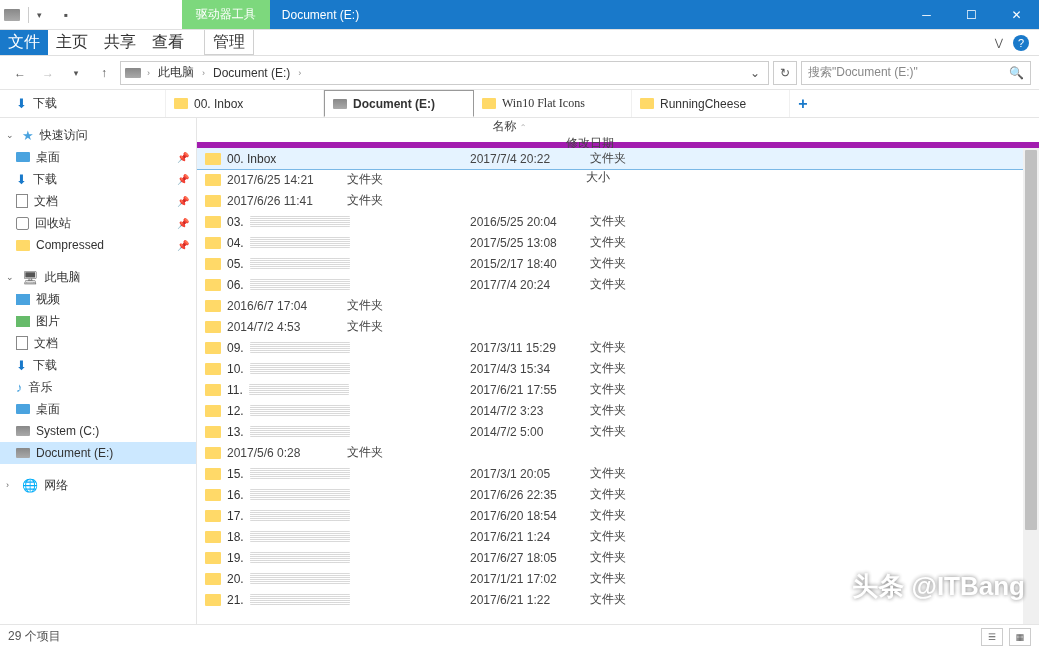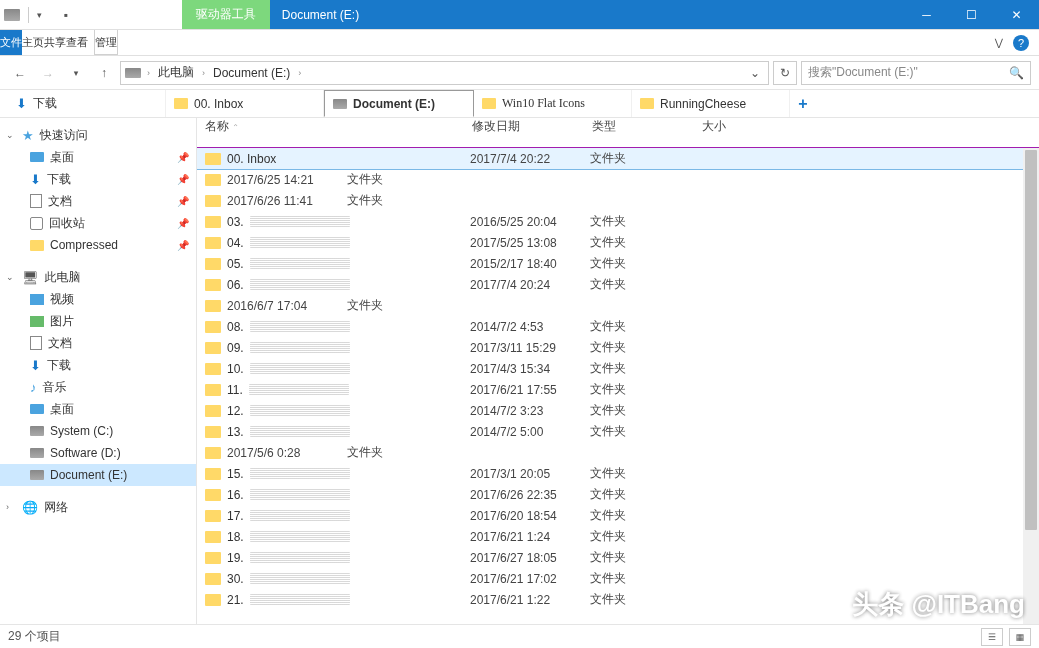--- a/index.html
+++ b/index.html
@@ -11,21 +11,21 @@
 .title-left .drive-icon { width: 16px; height: 12px; background: linear-gradient(#888,#aaa); border-radius: 1px; }
 .title-left .divider { width: 1px; height: 16px; background: #ccc; margin: 0 4px; }
 .title-left .chev { font-size: 9px; color: #555; }
 .tool-tab { background: #7dd87d; color: #fff; padding: 0 14px; display: flex; align-items: center; font-size: 12px; margin-left: 110px; }
 .title-text { background: #1979ca; color: #fff; flex: 1; display: flex; align-items: center; padding: 0 12px; font-size: 12px; }
 .win-controls { display: flex; background: #1979ca; }
 .win-btn { width: 45px; display: flex; align-items: center; justify-content: center; color: #fff; font-size: 12px; }
 
 
 .ribbon { height: 26px; background: #fff; display: flex; align-items: stretch; border-bottom: 1px solid #e0e0e0; }
-.ribbon-tab { padding: 0 0; display: flex; align-items: center; color: #333; font-size: 11px; }
+.ribbon-tab { padding: 0 8px; display: flex; align-items: center; color: #333; font-size: 16px; }
 .ribbon-tab.file { background: #1979ca; color: #fff; }
 .ribbon-tab.manage { border-left: 1px solid #d0d0d0; border-right: 1px solid #d0d0d0; border-bottom: 1px solid #d0d0d0; }
 .ribbon-right { margin-left: auto; display: flex; align-items: center; gap: 10px; padding: 0 10px; }
 .ribbon-right .chev { color: #555; font-size: 10px; }
 .help-icon { width: 16px; height: 16px; border-radius: 50%; background: #1979ca; color: #fff; display: flex; align-items: center; justify-content: center; font-size: 11px; }
 
 
 .nav-bar { height: 34px; display: flex; align-items: center; gap: 4px; padding: 0 8px; border-bottom: 1px solid #e5e5e5; }
 .nav-btn { width: 24px; height: 24px; display: flex; align-items: center; justify-content: center; color: #555; border-radius: 2px; }
 .nav-btn.disabled { color: #bbb; }
@@ -46,41 +46,41 @@
 .loc-tab .drive-mini { width: 14px; height: 10px; background: linear-gradient(#888,#aaa); border-radius: 1px; }
 .loc-tab .dl-mini { color: #1979ca; font-size: 13px; }
 .loc-add { width: 26px; display: flex; align-items: center; justify-content: center; color: #1979ca; font-size: 16px; font-weight: bold; }
 
 
 .main { flex: 1; display: flex; overflow: hidden; }
 
 
 .tree { width: 197px; border-right: 1px solid #e5e5e5; padding: 6px 0; background: #fff; overflow-y: auto; }
 .tree-item { height: 22px; display: flex; align-items: center; gap: 6px; padding: 0 6px; color: #333; }
-.tree-item.lvl1 { padding-left: 30px; }
+.tree-item.lvl1 { padding-left: 16px; }
 .tree-item.selected { background: #cce8ff; }
 .tree-item .pin { margin-left: auto; color: #999; font-size: 10px; }
 .tree-item .chev { width: 10px; font-size: 9px; color: #666; }
 .tree-spacer { height: 10px; }
 .icon-star { color: #4aa3df; font-size: 13px; }
 .icon-folder { width: 14px; height: 11px; background: #ffd968; border-radius: 1px; }
 .icon-desktop { width: 14px; height: 10px; background: #4aa3df; border-radius: 1px; }
 .icon-down { color: #1979ca; font-size: 13px; }
 .icon-doc { width: 12px; height: 14px; background: #fff; border: 1px solid #888; }
 .icon-recycle { width: 13px; height: 13px; background: #fff; border: 1px solid #888; border-radius: 2px; }
 .icon-pc { color: #555; font-size: 13px; }
 .icon-vid { width: 14px; height: 11px; background: #4aa3df; }
 .icon-pic { width: 14px; height: 11px; background: #66bb6a; }
 .icon-music { color: #4aa3df; font-size: 13px; }
 .icon-drive { width: 14px; height: 10px; background: linear-gradient(#888,#aaa); border-radius: 1px; }
 .icon-net { color: #1979ca; font-size: 13px; }
 
 
 .file-area { flex: 1; display: flex; flex-direction: column; overflow: hidden; }
-.columns { height: 30px; display: flex; border-bottom: 1px solid #a21caf; color: #444; }
+.columns { height: 30px; display: flex; align-items: center; border-bottom: 6px solid #a21caf; color: #444; flex-direction: column; }
 .col { padding: 0 8px; }
 .col.name { width: 267px; }
 .col.date { width: 120px; }
 .col.type { width: 110px; }
 .col.size { width: 80px; }
 .col .chev-sm { font-size: 8px; color: #aaa; }
 .file-list { flex: 1; overflow-y: hidden; position: relative; }
 .file-row { height: 21px; display: flex; align-items: center; padding-left: 8px; }
 .file-row.selected { outline: 1px solid #7ab8e6; background: #e5f3ff; }
 .file-row .folder-ico { width: 16px; height: 12px; background: #ffd968; border-radius: 1px; margin-right: 6px; }
@@ -90,21 +90,21 @@
 .file-row .ftype { width: 110px; color: #444; }
 .file-row .fsize { width: 80px; color: #444; }
 .scrollbar-v { width: 16px; background: #f0f0f0; display: flex; flex-direction: column; }
 .scrollbar-v .thumb { background: #c0c0c0; margin: 2px; border-radius: 1px; height: 380px; }
 .list-wrapper { display: flex; flex: 1; overflow: hidden; }
 
 
 .status-bar { height: 24px; border-top: 1px solid #e5e5e5; display: flex; align-items: center; padding: 0 8px; color: #555; background: #fff; }
 .status-right { margin-left: auto; display: flex; align-items: center; gap: 6px; }
 .view-btn { width: 22px; height: 18px; border: 1px solid #ccc; display: flex; align-items: center; justify-content: center; font-size: 9px; color: #555; }
-.watermark { position: absolute; right: 14px; bottom: 26px; color: #fff; font-size: 26px; font-weight: bold; text-shadow: 0 0 4px rgba(0,0,0,0.6); opacity: 0.85; pointer-events: none; }
+.watermark { position: absolute; right: 14px; bottom: 44px; color: #fff; font-size: 26px; font-weight: bold; text-shadow: 0 0 4px rgba(0,0,0,0.6); opacity: 0.85; pointer-events: none; }
 </style>
 </head>
 <body>
 
 <div class="title-bar">
   <div class="title-left">
     <span class="drive-icon"></span>
     <span class="divider"></span>
     <span class="chev">▾</span>
     <span style="width:14px"></span>
@@ -117,21 +117,21 @@
     <div class="win-btn">☐</div>
     <div class="win-btn close">✕</div>
   </div>
 </div>
 
 <div class="ribbon">
   <div class="ribbon-tab file">文件</div>
   <div class="ribbon-tab">主页</div>
   <div class="ribbon-tab">共享</div>
   <div class="ribbon-tab">查看</div>
-  <div class="ribbon-tab manage" style="margin-left:6px">管理</div>
+  <div class="ribbon-tab manage" style="margin-left:12px">管理</div>
   <div class="ribbon-right">
     <span class="chev">⋁</span>
     <span class="help-icon">?</span>
   </div>
 </div>
 
 <div class="nav-bar">
   <div class="nav-btn">←</div>
   <div class="nav-btn disabled">→</div>
   <div class="nav-btn" style="font-size:9px">▾</div>
@@ -236,24 +236,20 @@
         <span>音乐</span>
       </div>
     <div class="tree-item lvl1">
         <span class="icon-desktop"></span>
         <span>桌面</span>
       </div>
     <div class="tree-item lvl1">
         <span class="icon-drive"></span>
         <span>System (C:)</span>
       </div>
-    <div class="tree-item lvl1">
-        <span class="icon-drive"></span>
-        <span>Software (D:)</span>
-      </div>
     <div class="tree-item lvl1 selected">
         <span class="icon-drive"></span>
         <span>Document (E:)</span>
       </div>
     <div class="tree-spacer"></div>
     <div class="tree-item">
         <span class="chev">›</span>
         <span class="icon-net">🌐</span>
         <span>网络</span>
       </div>
@@ -330,24 +326,20 @@
             <span class="fsize"></span>
           </div>
           <div class="file-row">
             <span class="folder-ico"></span>
             <span class="fdate">2016/6/7 17:04</span>
             <span class="ftype">文件夹</span>
             <span class="fsize"></span>
           </div>
           <div class="file-row">
             <span class="folder-ico"></span>
-            <span class="fname">
-              <span>08.</span>
-              <span class="blur"></span>
-            </span>
             <span class="fdate">2014/7/2 4:53</span>
             <span class="ftype">文件夹</span>
             <span class="fsize"></span>
           </div>
           <div class="file-row">
             <span class="folder-ico"></span>
             <span class="fname">
               <span>09.</span>
               <span class="blur"></span>
             </span>
@@ -447,24 +439,24 @@
               <span>19.</span>
               <span class="blur"></span>
             </span>
             <span class="fdate">2017/6/27 18:05</span>
             <span class="ftype">文件夹</span>
             <span class="fsize"></span>
           </div>
           <div class="file-row">
             <span class="folder-ico"></span>
             <span class="fname">
-              <span>30.</span>
-              <span class="blur"></span>
-            </span>
-            <span class="fdate">2017/6/21 17:02</span>
+              <span>20.</span>
+              <span class="blur"></span>
+            </span>
+            <span class="fdate">2017/1/21 17:02</span>
             <span class="ftype">文件夹</span>
             <span class="fsize"></span>
           </div>
           <div class="file-row">
             <span class="folder-ico"></span>
             <span class="fname">
               <span>21.</span>
               <span class="blur"></span>
             </span>
             <span class="fdate">2017/6/21 1:22</span>

